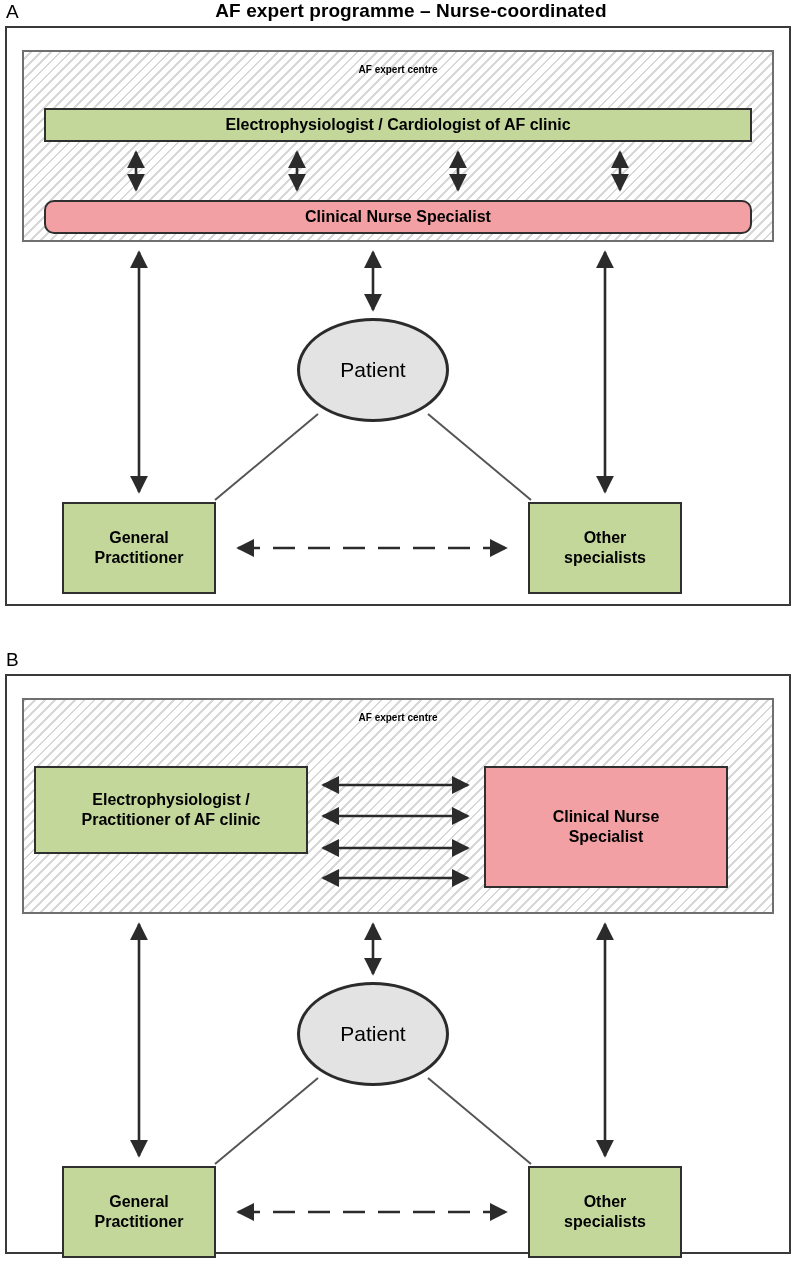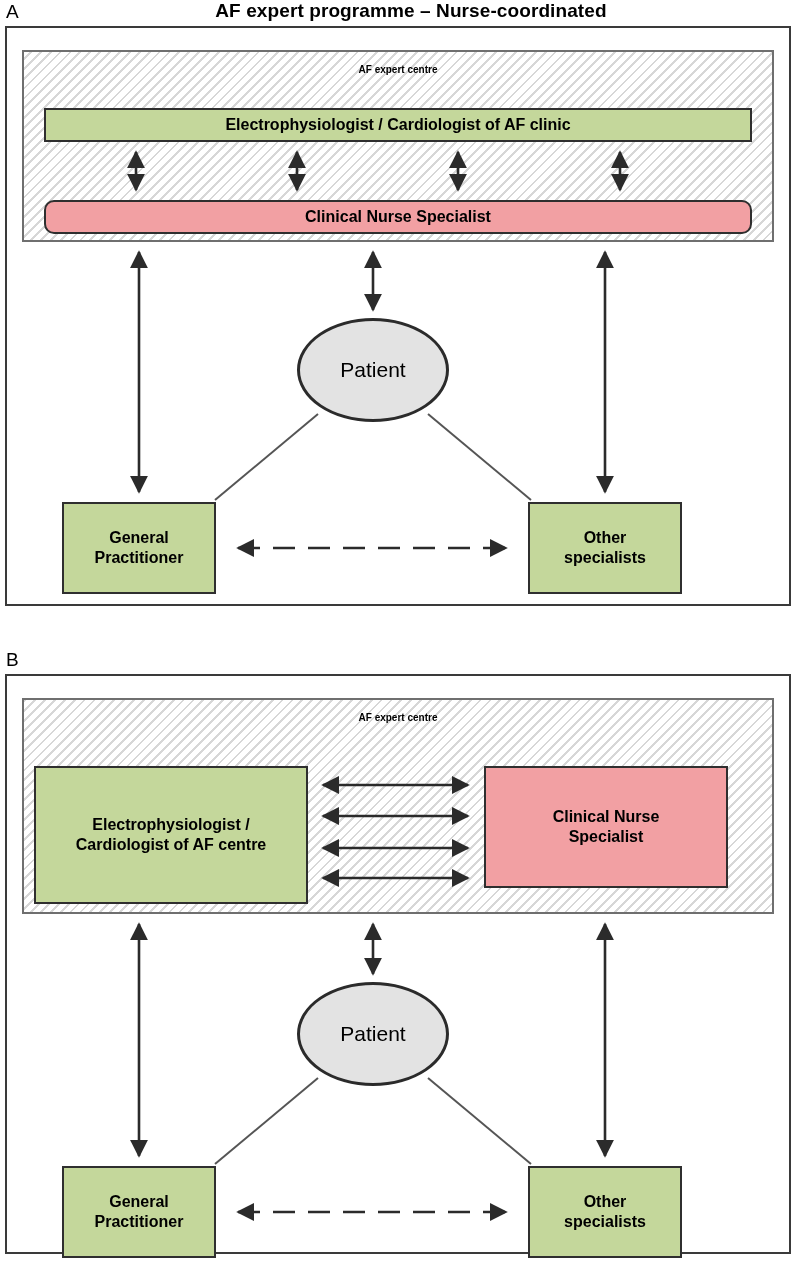--- a/index.html
+++ b/index.html
@@ -178,23 +178,23 @@
 <div class="panel" id="panel-b">
 
   <div class="panel-letter">B</div>
 
   <div class="frame" id="frame-b"></div>
 
   <div class="centre-box" style="left:22px; top:50px; width:752px; height:216px;">
     <div class="centre-label" style="top:12px;">AF expert centre</div>
   </div>
 
-  <div class="box green" style="left:34px; top:118px; width:274px; height:138px; flex-direction:column;">
+  <div class="box green" style="left:34px; top:118px; width:274px; height:88px; flex-direction:column;">
     <span>Electrophysiologist /</span>
-    <span>Cardiologist of AF centre</span>
+    <span>Practitioner of AF clinic</span>
   </div>
 
   <div class="box red" style="left:484px; top:118px; width:244px; height:122px; flex-direction:column;">
     <span>Clinical Nurse</span>
     <span>Specialist</span>
   </div>
 
   <div class="ellipse" style="left:297px; top:334px; width:152px; height:104px;">Patient</div>
 
   <div class="box green rounded" style="left:62px; top:518px; width:154px; height:92px; flex-direction:column;">

